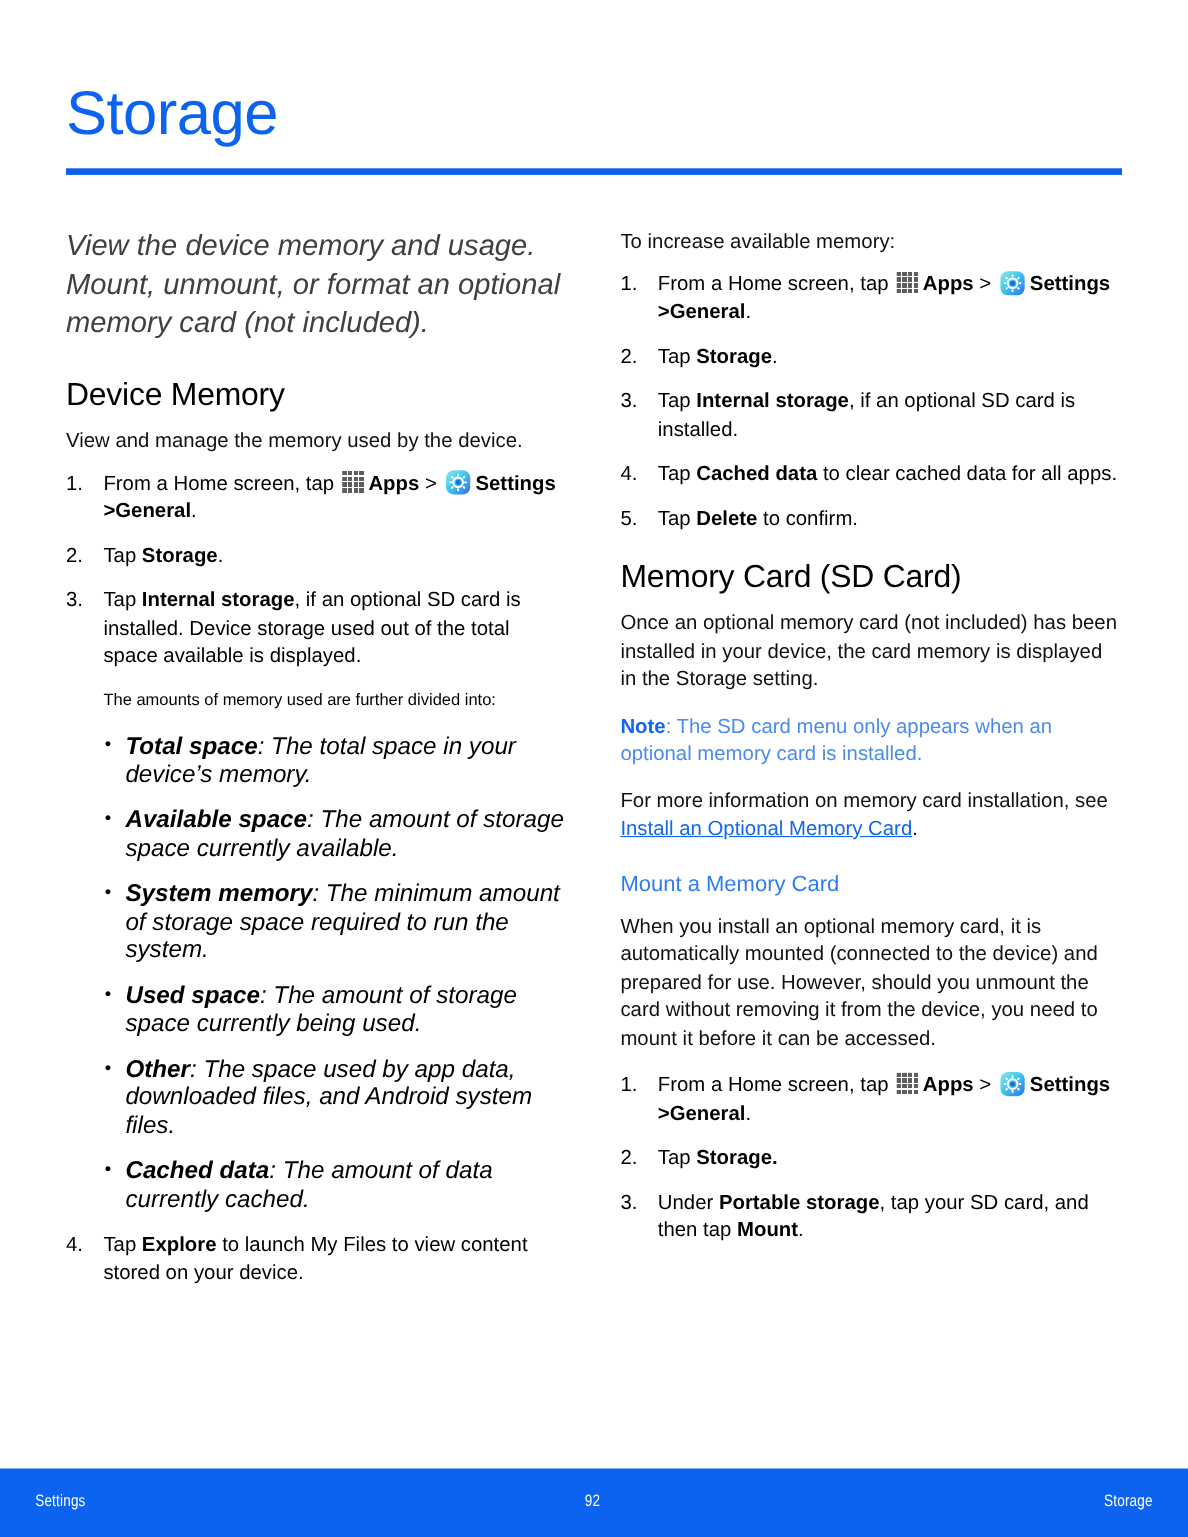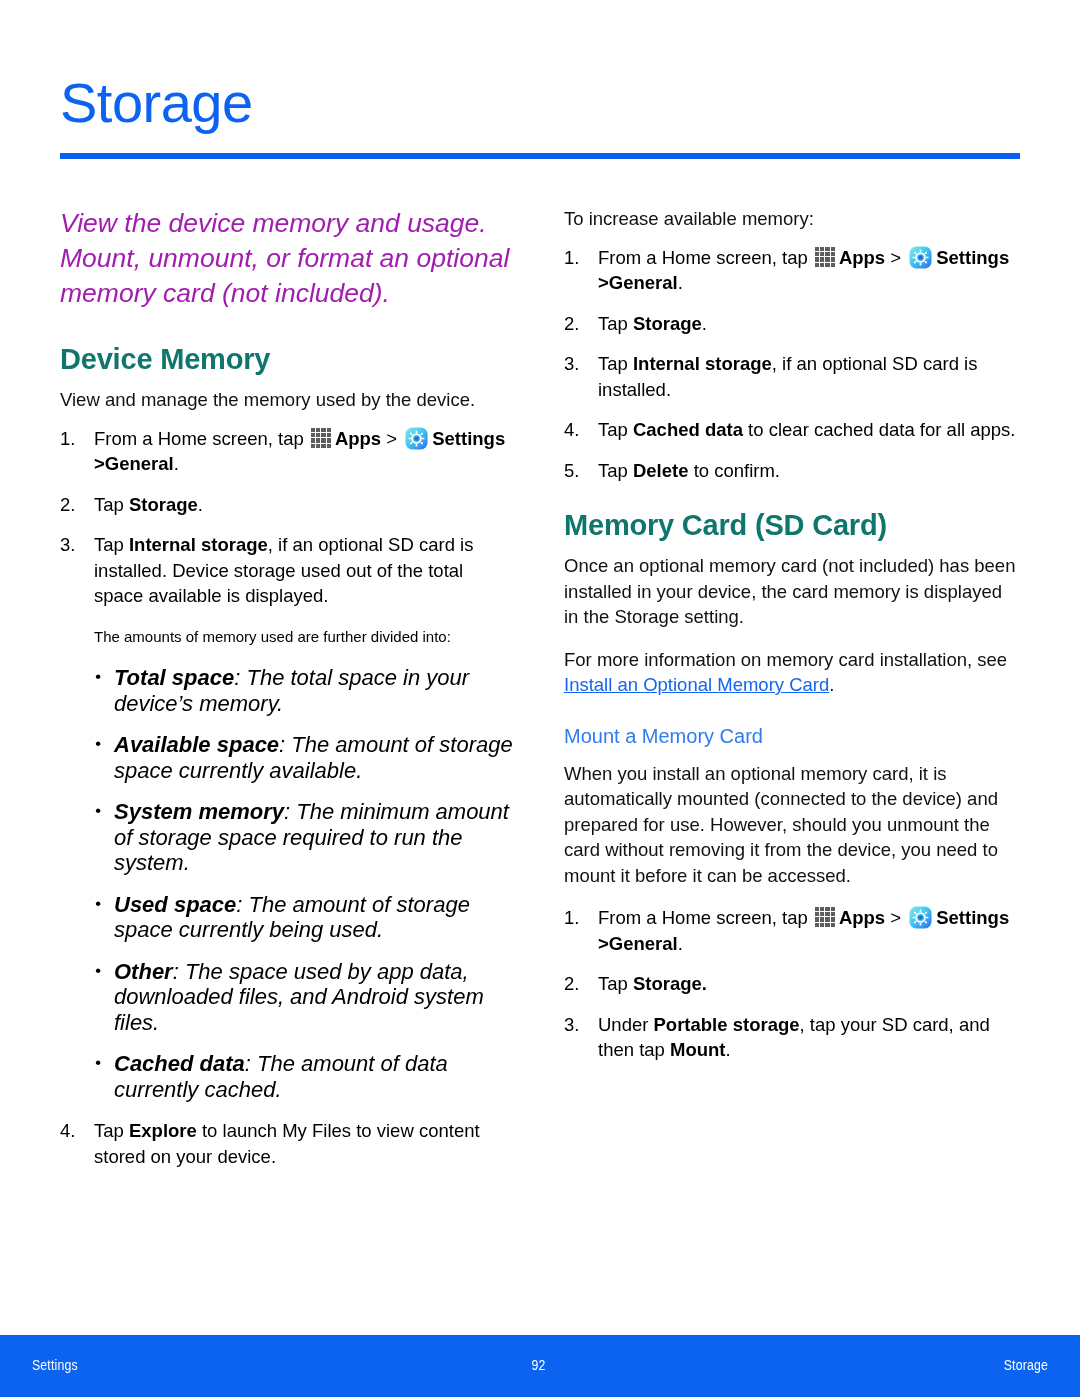--- a/index.html
+++ b/index.html
@@ -56,29 +56,29 @@
   }
   .col {
     width: 456px;
   }
 
   
   .intro {
     font-size: 26.5px;
     line-height: 35px;
     font-style: italic;
-    color: #a21caf;
+    color: #404040;
     margin: 0 0 30px 0;
     font-weight: 400;
   }
   h2.section {
     font-size: 29px;
     line-height: 36px;
-    color: #0f766e;
-    font-weight: 700;
+    color: #000000;
+    font-weight: 400;
     margin: 0 0 10px 0;
     letter-spacing: -0.2px;
   }
   h3.subsection {
     font-size: 20px;
     line-height: 32px;
     color: #2f7bf0;
     font-weight: 400;
     margin: 0 0 9px 0;
   }
@@ -331,20 +331,21 @@
         <li>
           <span>Tap</span>
           <b>Delete</b><span> to confirm.</span>
         </li>
       </ol>
 
       <h2 class="section" style="margin-top:24px">Memory Card (SD Card)</h2>
 
       <p class="body">Once an optional memory card (not included) has been installed in your device, the card memory is displayed in the Storage setting.</p>
 
+      <p class="note"><b>Note</b><span>: The SD card menu only appears when an optional memory card is installed.</span></p>
 
       <p class="body"><span>For more information on memory card installation, see </span><a class="lnk" href="#">Install an Optional Memory Card</a><span>.</span></p>
 
       <h3 class="subsection" style="margin-top:22px">Mount a Memory Card</h3>
 
       <p class="body">When you install an optional memory card, it is automatically mounted (connected to the device) and prepared for use. However, should you unmount the card without removing it from the device, you need to mount it before it can be accessed.</p>
 
       <ol class="steps">
         <li>
           <span>From a Home screen, tap</span>

